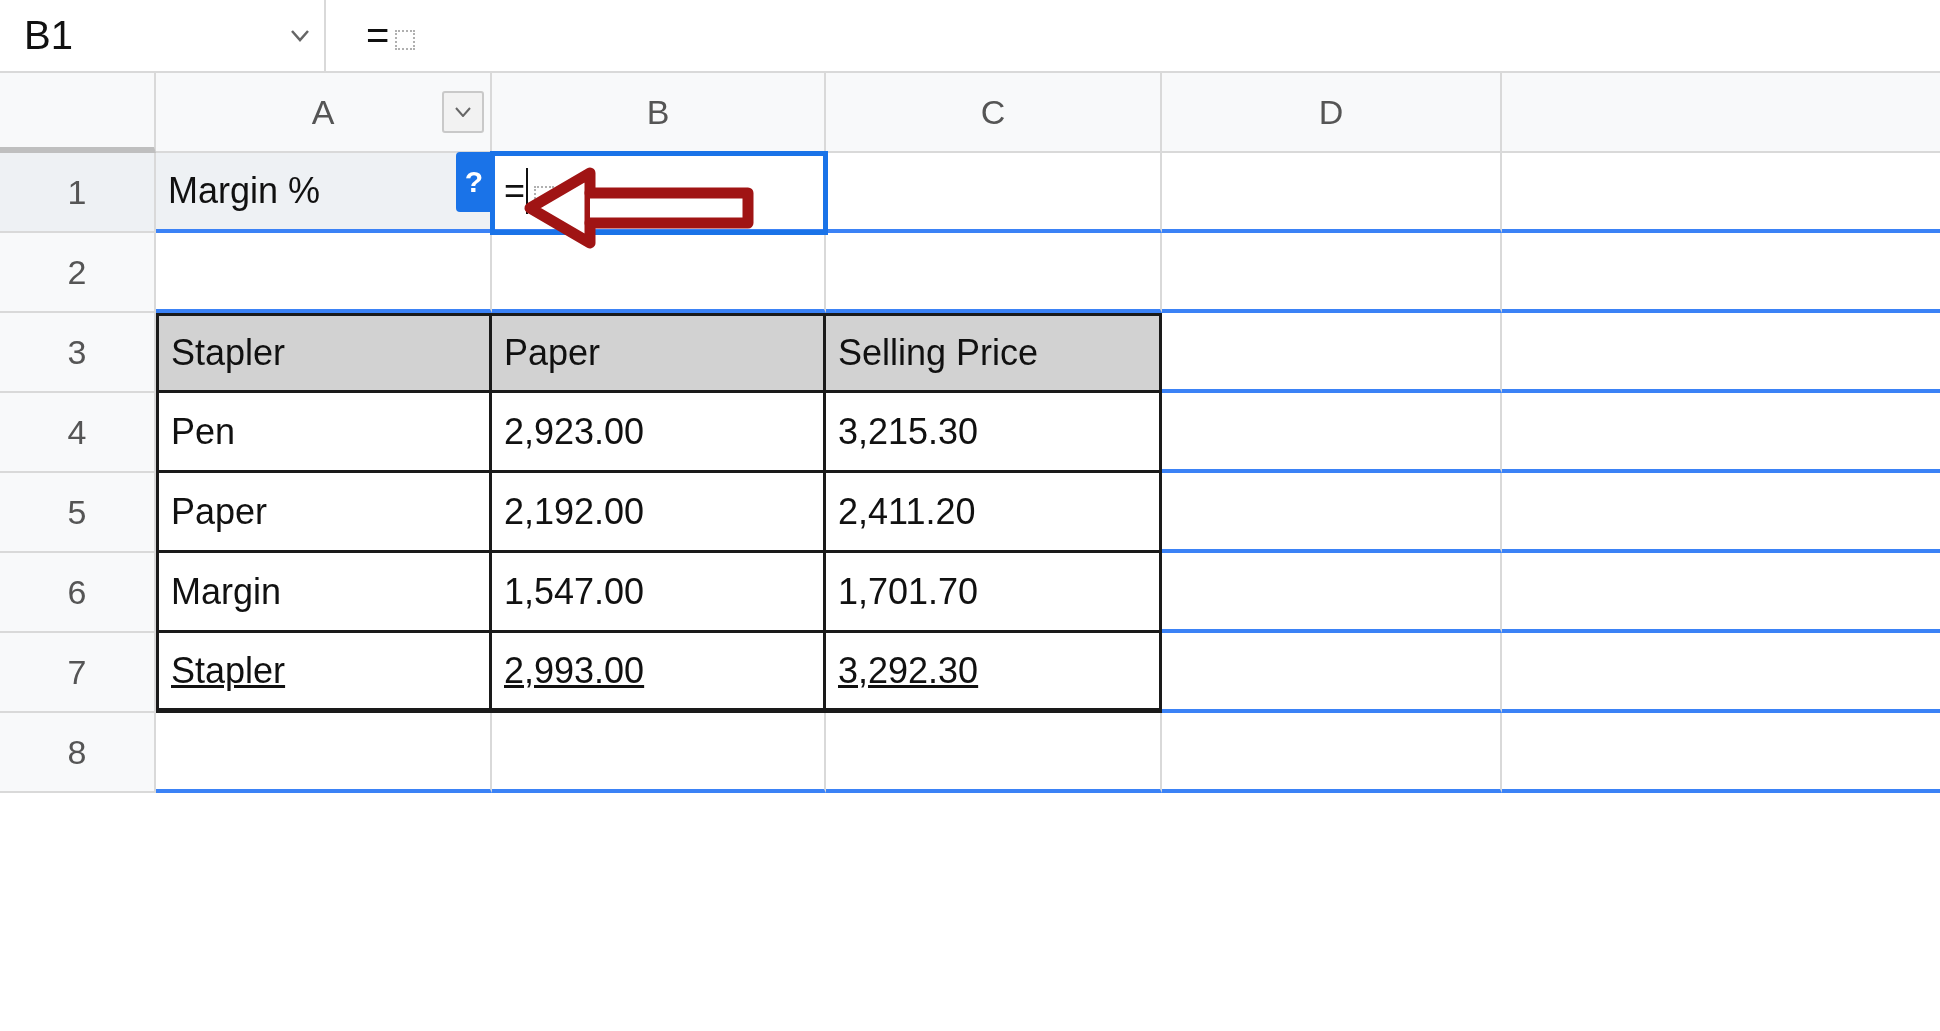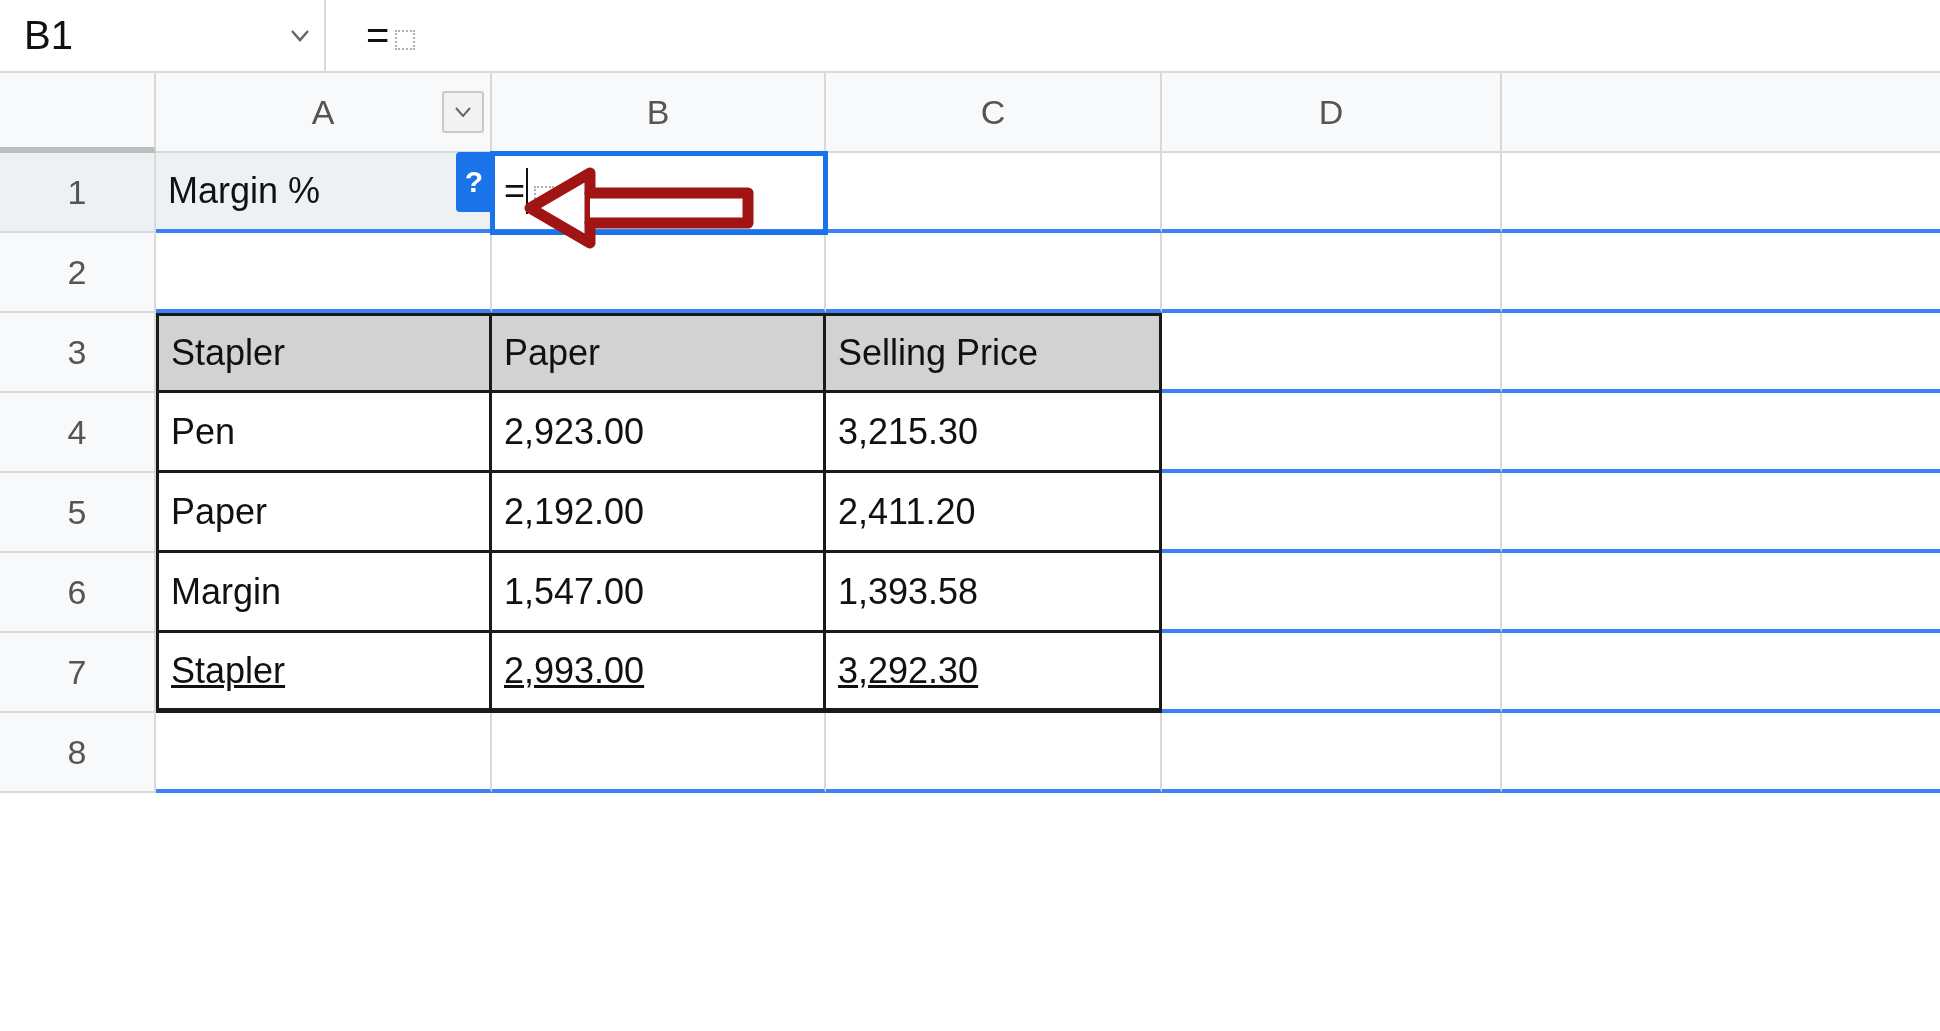--- a/index.html
+++ b/index.html
@@ -327,21 +327,21 @@
 
     <div class="row">
       <div class="rowhdr">6</div>
       <div class="cell left tbl tbl-left tbl-inner-r tbl-inner-b">
         <span>Margin</span>
       </div>
       <div class="cell right tbl tbl-inner-r tbl-inner-b">
         <span>1,547.00</span>
       </div>
       <div class="cell right tbl tbl-rightE tbl-inner-b">
-        <span>1,393.58</span>
+        <span>1,701.70</span>
       </div>
       <div class="cell"></div>
       <div class="cell" style="border-right:none"></div>
     </div>
 
     <div class="row">
       <div class="rowhdr">7</div>
       <div class="cell left tbl tbl-left tbl-inner-r tbl-bottom">
         <span>Stapler</span>
       </div>

